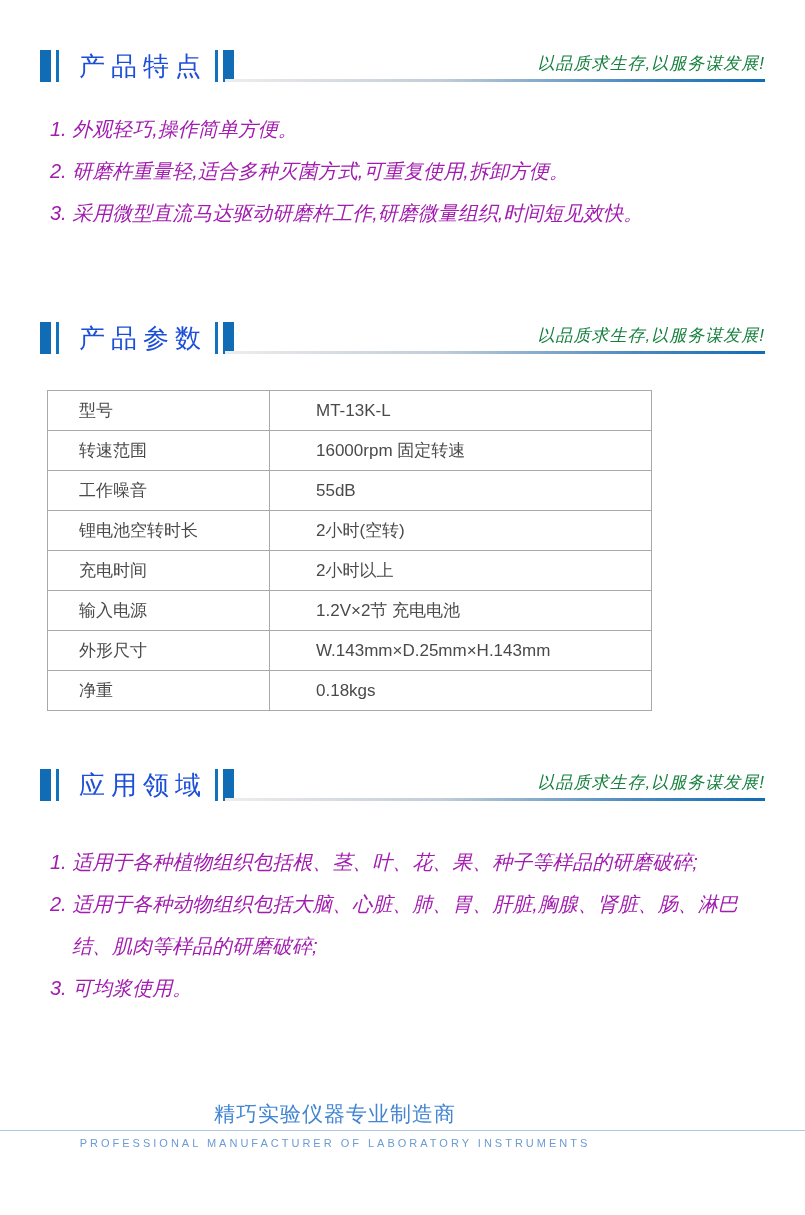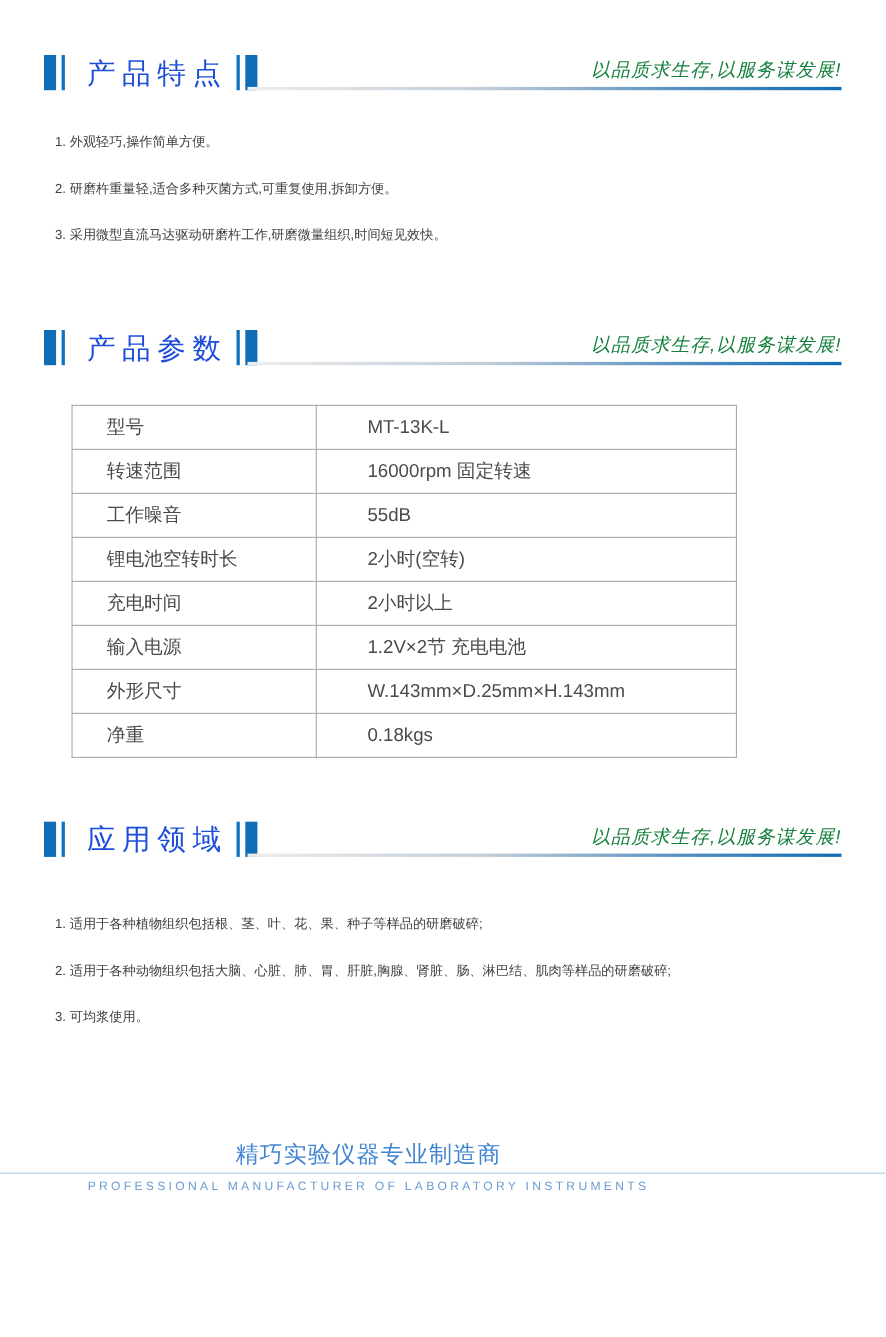--- a/index.html
+++ b/index.html
@@ -49,49 +49,50 @@
     left: 185px;
     right: 0;
     bottom: 0;
     height: 3px;
     background: linear-gradient(to right, #ededed 0%, #c2cdd8 40%, #4f8cc0 75%, #0f6cb5 100%);
   }
 
   
   ol.plain { list-style: none; }
   ol.plain li {
-    font-size: 12px;
+    font-size: 20px;
     line-height: 42px;
-    color: #404040;
+    color: #a21caf;
     padding-left: 32px;
     text-indent: -22px;
+    font-style: italic;
   }
   .features-list { margin: 26px 0 0 0; }
   .apps-list     { margin: 40px 0 0 0; }
 
   
   table.params {
     border-collapse: collapse;
-    margin: 36px 0 0 25px;
+    margin: 36px 0 0 7px;
     width: 605px;
     table-layout: fixed;
   }
   table.params td {
     border: 1px solid #a9a9a9;
     height: 40px;
     font-size: 17px;
     color: #4a4a4a;
     vertical-align: middle;
     background: #fff;
   }
   table.params td.p-label { width: 222px; padding-left: 31px; }
   table.params td.p-value { padding-left: 46px; }
 
   
-  .sec-params .sec-head { margin-top: 66px; }
+  .sec-params .sec-head { margin-top: 88px; }
   .sec-apps   .sec-head { margin-top: 58px; }
 
   
   .footer { margin-top: 92px; width: 670px; text-align: center; }
   .brand-cn {
     font-size: 21px;
     color: #4285d2;
     line-height: 26px;
     letter-spacing: 1px;
   }

